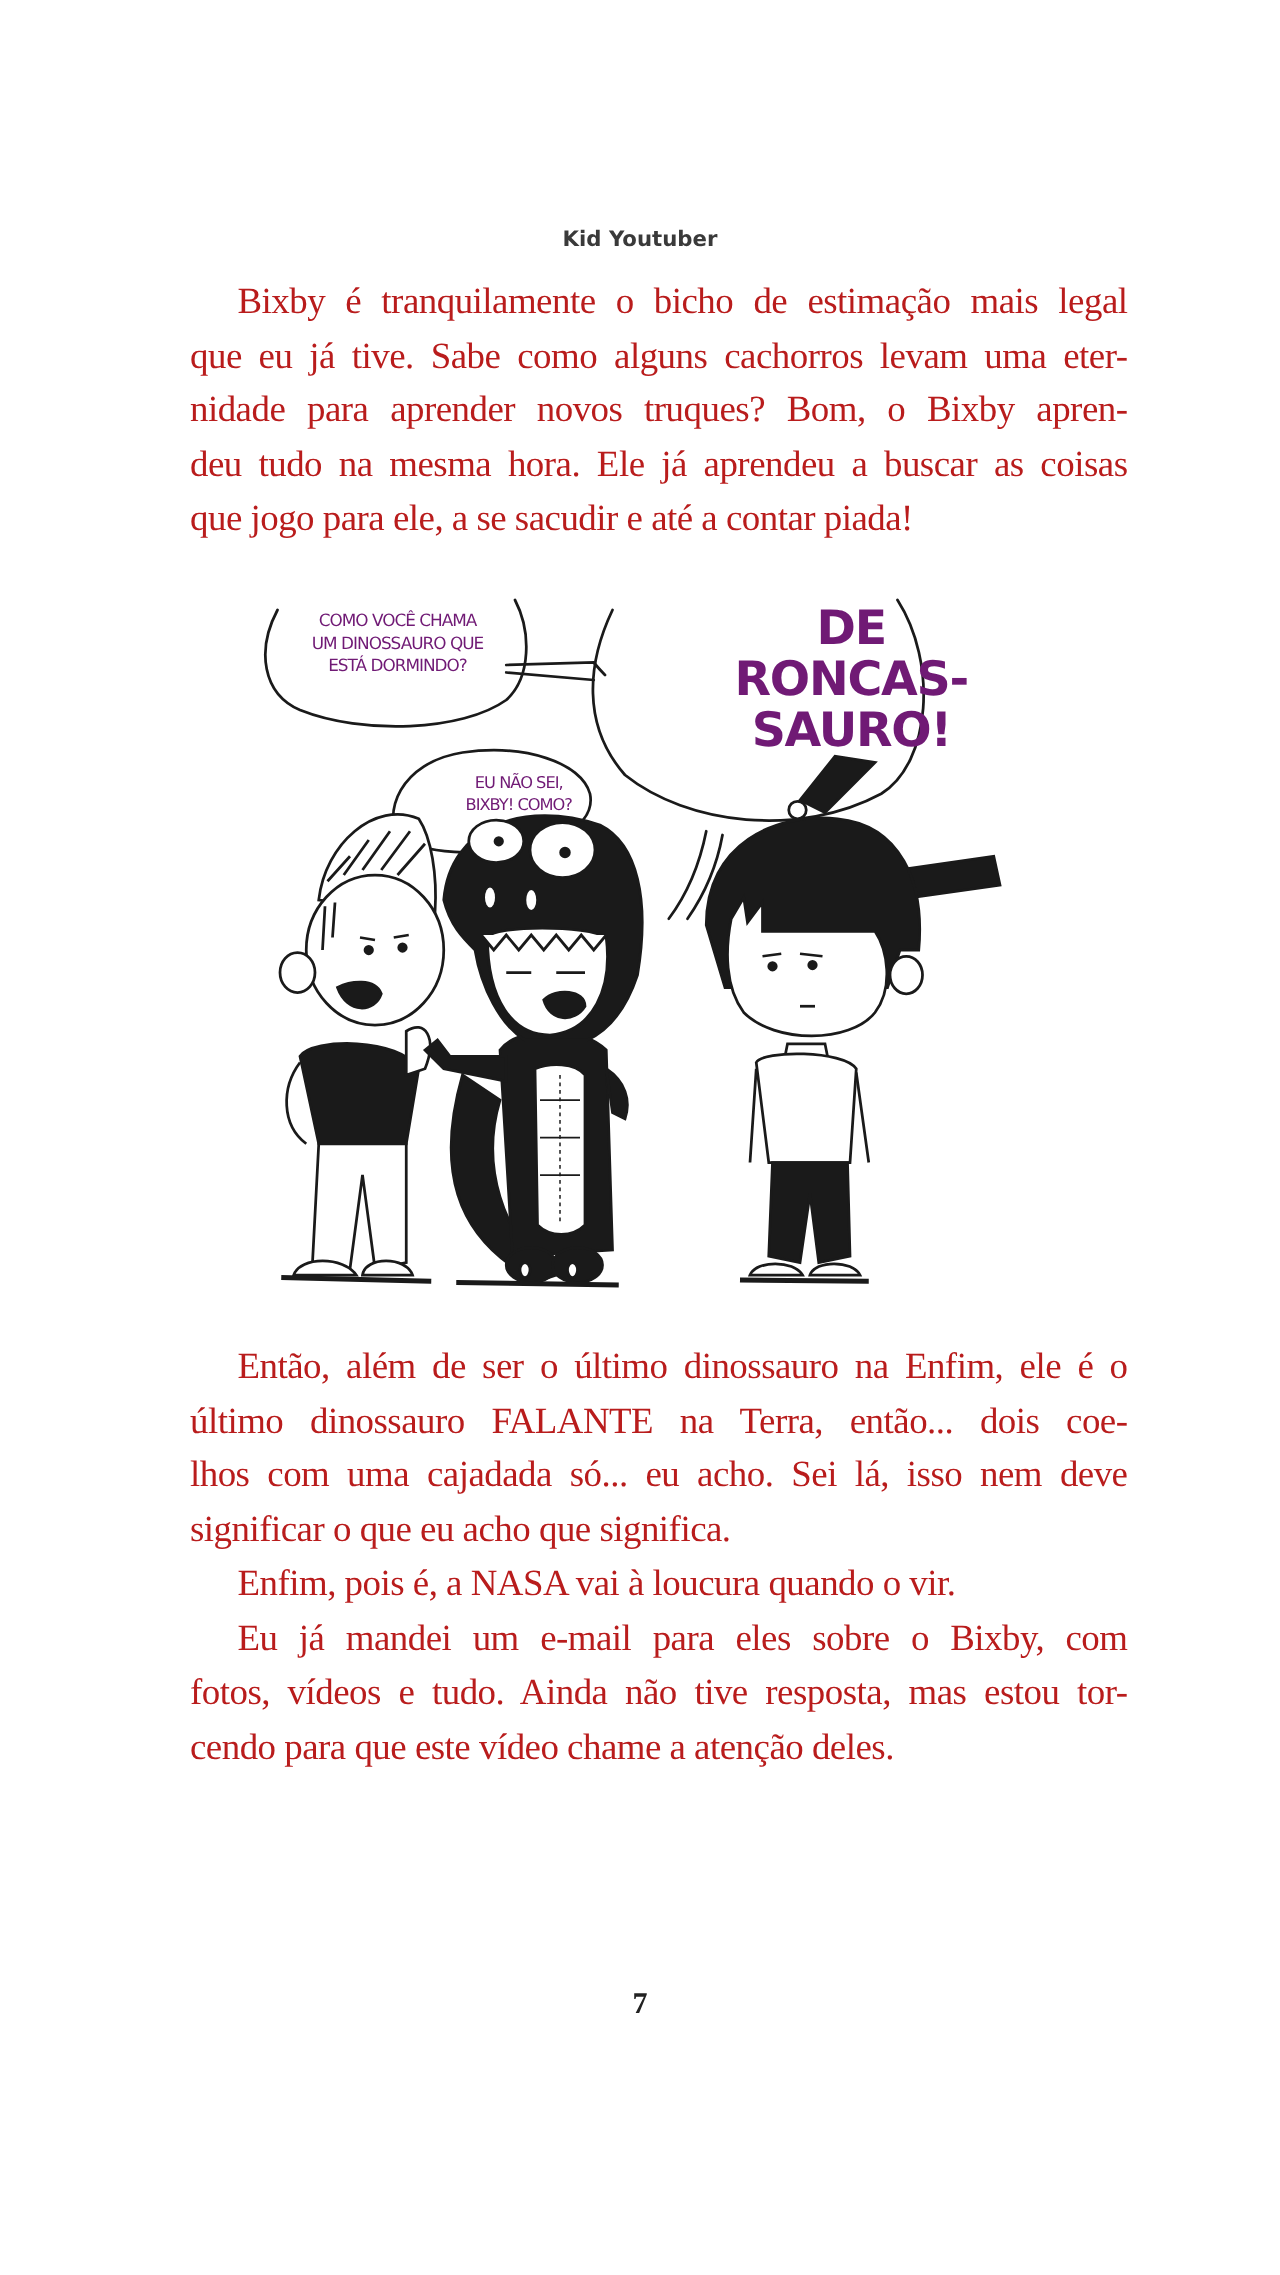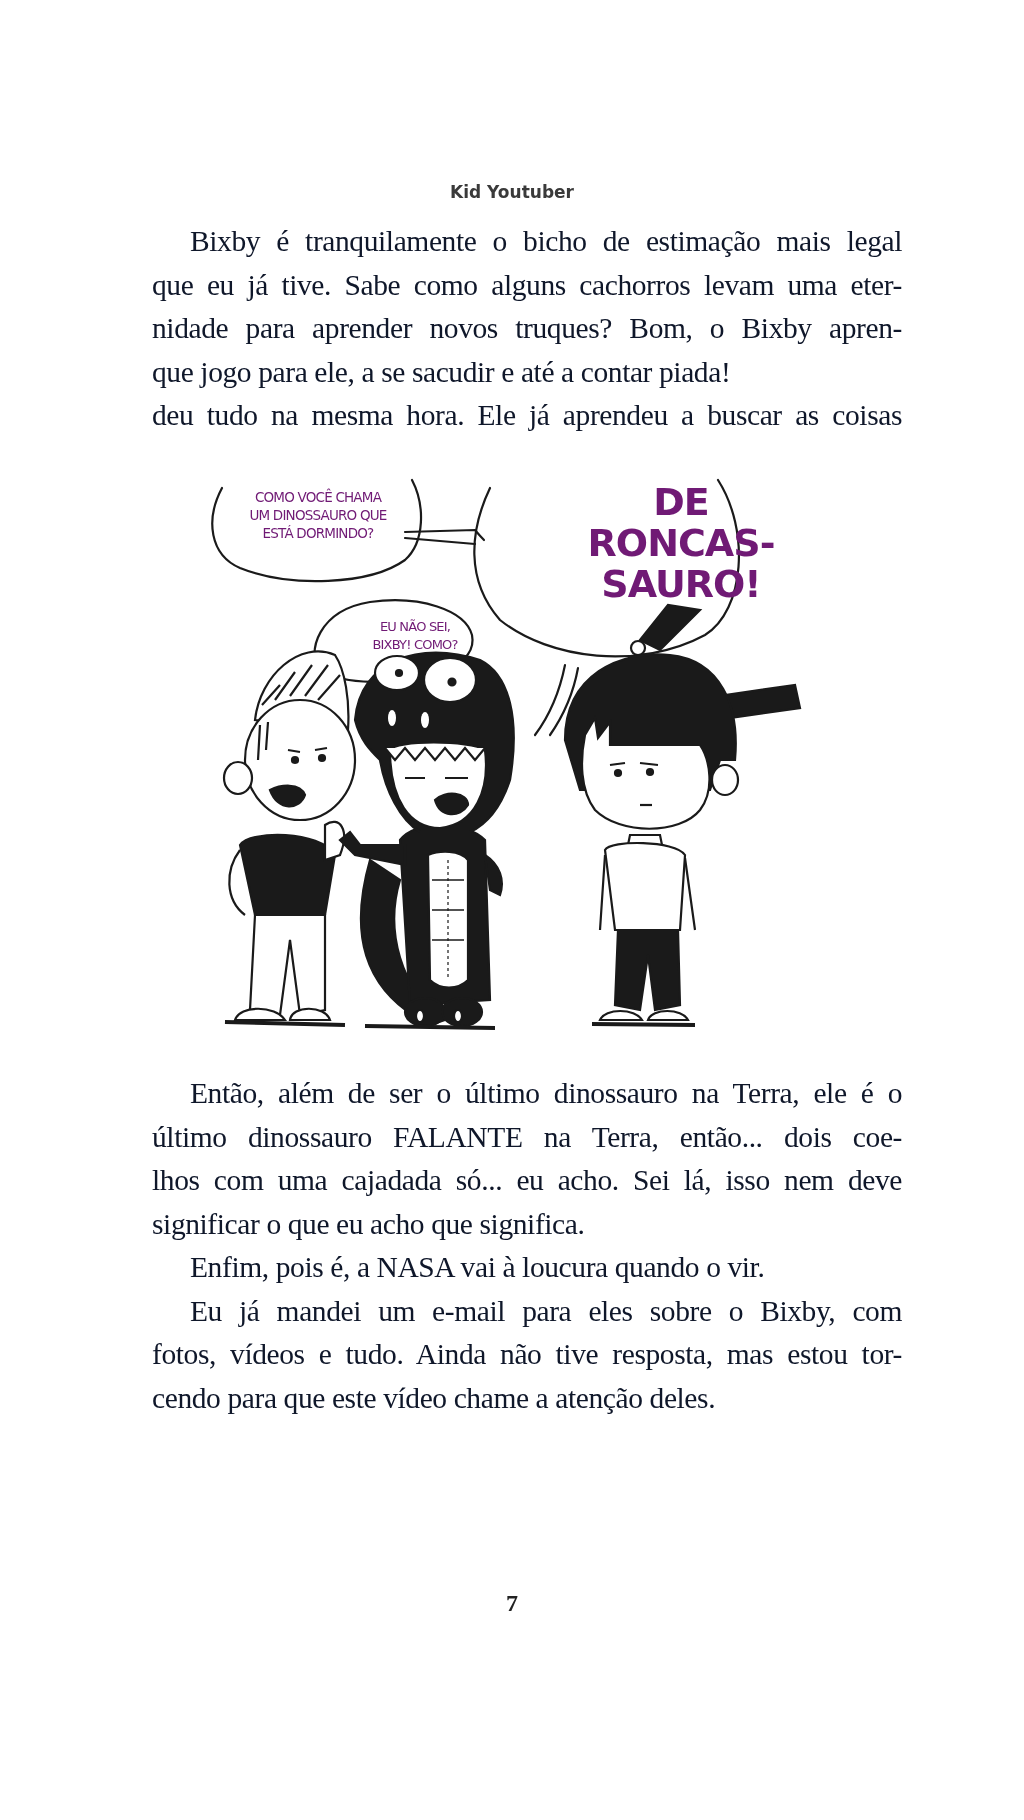--- a/index.html
+++ b/index.html
@@ -5,21 +5,21 @@
   html, body { margin:0; padding:0; background:#ffffff; }
   body { width:1024px; height:1820px; position:relative; overflow:hidden; }
   .running-head {
     position:absolute; top:162px; left:0; width:1024px; text-align:center;
     font-family:"DejaVu Sans", sans-serif; font-weight:bold; font-size:17px;
     color:#3a3a3a; letter-spacing:0px;margin-top:20px;
   }
   .body-text {
     position:absolute; left:152px; width:750px;
     font-family:"Liberation Serif", serif; font-size:29.5px; line-height:43.5px;
-    color:#0f172a; text-align:justify; margin:0;
+    color:#b91c1c; text-align:justify; margin:0;
     letter-spacing:-0.4px;
   }
   #para-block-1 { top:220px; }
   #para-block-2 { top:1072px; }
   .line { display:block; text-align:justify; text-align-last:justify; white-space:nowrap; }
   .line.last { text-align-last:left; }
   .line.indent { padding-left:38px; }
   .page-number {
     position:absolute; top:1590px; left:0; width:1024px; text-align:center;
     font-family:"Liberation Serif", serif; font-weight:bold; font-size:24px; color:#222;
@@ -35,22 +35,22 @@
 </style>
 </head>
 <body>
 
 <div class="running-head">Kid Youtuber</div>
 
 <div class="body-text" id="para-block-1">
   <span class="line indent">Bixby é tranquilamente o bicho de estimação mais legal</span>
   <span class="line">que eu já tive. Sabe como alguns cachorros levam uma eter-</span>
   <span class="line">nidade para aprender novos truques? Bom, o Bixby apren-</span>
+  <span class="line">deu tudo na mesma hora. Ele já aprendeu a buscar as coisas</span>
   <span class="line last">que jogo para ele, a se sacudir e até a contar piada!</span>
-  <span class="line">deu tudo na mesma hora. Ele já aprendeu a buscar as coisas</span>
 </div>
 
 <div class="illustration">
   <svg width="660" height="600" viewBox="0 0 660 600">
     <g fill="none" stroke="#1a1a1a" stroke-width="2.2" stroke-linecap="round">
 
       <path d="M22,28 C5,60 10,95 40,108 C90,128 170,125 205,100 C225,82 225,45 212,20"></path>
       <path d="M205,72 L275,70 C280,76 284,80 284,80"></path>
       <path d="M205,78 L275,84"></path>
 
@@ -160,21 +160,21 @@
 UM DINOSSAURO QUE
 ESTÁ DORMINDO?</div>
   <div class="bubble-text" id="bubble2-text">EU NÃO SEI,
 BIXBY! COMO?</div>
   <div class="bubble-text" id="bubble3-text">DE
 RONCAS-
 SAURO!</div>
 </div>
 
 <div class="body-text" id="para-block-2">
-  <span class="line indent">Então, além de ser o último dinossauro na Terra, ele é o</span>
+  <span class="line indent">Então, além de ser o último dinossauro na Enfim, ele é o</span>
   <span class="line">último dinossauro FALANTE na Terra, então... dois coe-</span>
   <span class="line">lhos com uma cajadada só... eu acho. Sei lá, isso nem deve</span>
   <span class="line last">significar o que eu acho que significa.</span>
   <span class="line indent last">Enfim, pois é, a NASA vai à loucura quando o vir.</span>
   <span class="line indent">Eu já mandei um e-mail para eles sobre o Bixby, com</span>
   <span class="line">fotos, vídeos e tudo. Ainda não tive resposta, mas estou tor-</span>
   <span class="line last">cendo para que este vídeo chame a atenção deles.</span>
 </div>
 
 <div class="page-number">7</div>

